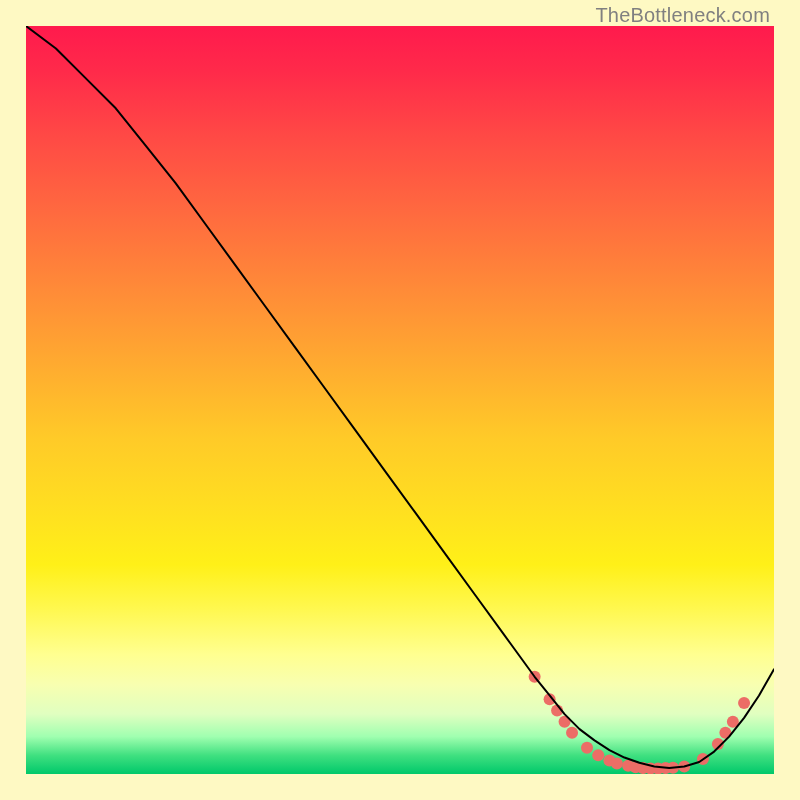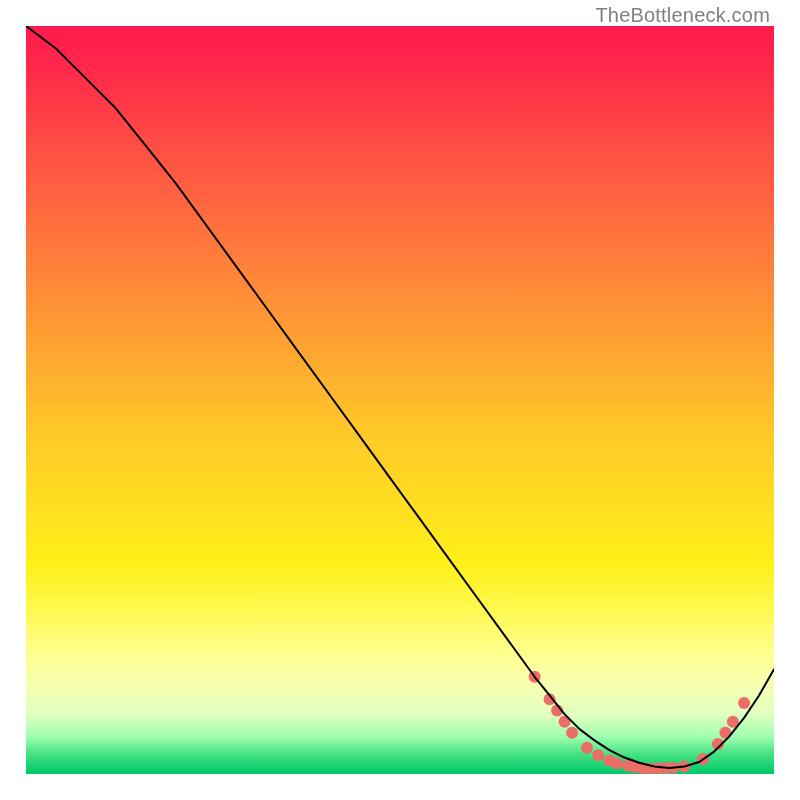--- a/index.html
+++ b/index.html
@@ -10,21 +10,21 @@
     position: relative;
     overflow: hidden;
     font-family: Arial, sans-serif;
   }
   .frame {
     position: absolute;
     top: 0;
     left: 0;
     width: 800px;
     height: 800px;
-    background: #ffffff;
+    background: #fef9c3;
   }
   .plot-area {
     position: absolute;
     top: 26px;
     left: 26px;
     width: 748px;
     height: 748px;
     overflow: hidden;
   }
   .gradient-bg {

